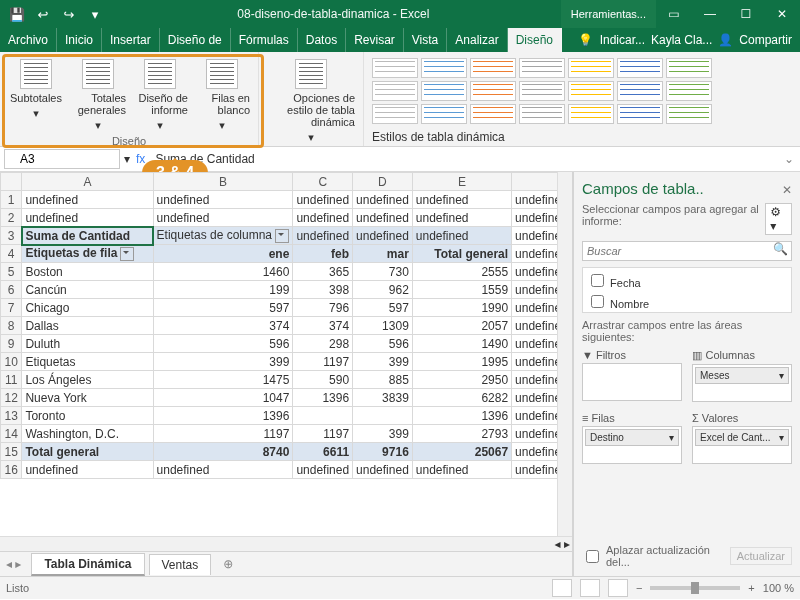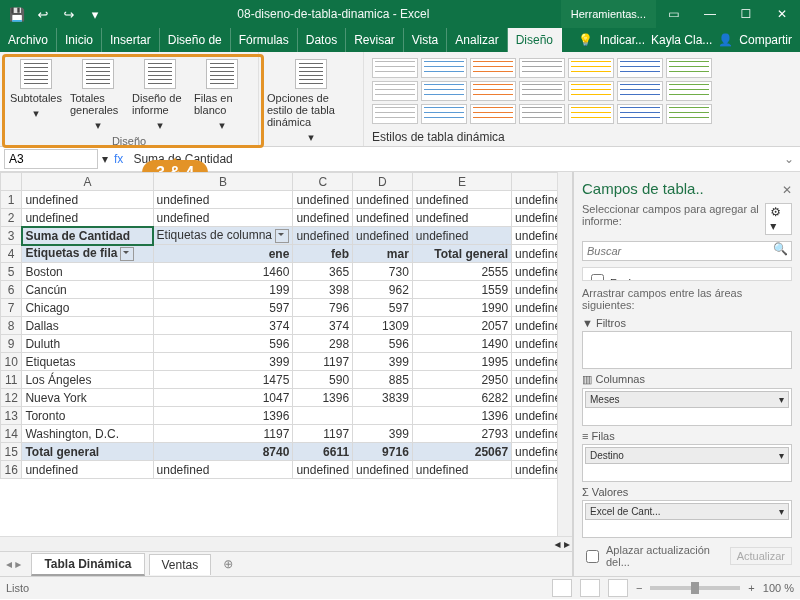--- a/index.html
+++ b/index.html
@@ -11,31 +11,31 @@
 .winctl div{width:36px;height:28px;display:flex;align-items:center;justify-content:center;font-size:12px}
 .menubar{height:24px;background:#0f7245;color:#fff;display:flex;align-items:stretch;font-size:12px}
 .menubar .m{padding:0 8px;display:flex;align-items:center;border-right:1px solid rgba(255,255,255,.25)}
 .menubar .m.active{background:#f3f3f3;color:#0f7245}
 .menubar .spacer{flex:1}
 .menubar .right{display:flex;align-items:center;gap:6px;padding:0 8px}
 .menubar .bulb{color:#ffeb7a}
 .ribbon{height:94px;background:#f3f3f3;border-bottom:1px solid #d4d4d4;display:flex;position:relative}
 .group{border-right:1px solid #e0e0e0;padding:4px 6px 2px;display:flex;flex-direction:column}
 .group .items{display:flex;gap:2px;flex:1}
-.gbtn{width:56px;display:flex;flex-direction:column;align-items:center;justify-content:flex-start;padding:3px 2px;font-size:11px;text-align:left;line-height:12px;gap:3px}
+.gbtn{width:56px;display:flex;flex-direction:column;align-items:center;justify-content:flex-start;padding:3px 2px;font-size:11px;text-align:right;line-height:12px;gap:3px}
 .gbtn .ic{width:30px;height:28px;background:#fff;border:1px solid #bdbdbd;position:relative}
 .gbtn .ic::after{content:"";position:absolute;inset:3px;background:repeating-linear-gradient(to bottom,#6a6a6a 0 1px,transparent 1px 4px)}
 .group .glabel{text-align:center;font-size:11px;color:#666;padding-top:1px}
 .hl{position:absolute;left:2px;top:2px;width:256px;height:88px;border:3px solid #e39327;border-radius:4px;pointer-events:none}
 .styles{flex:1;padding:6px 8px 2px;display:flex;flex-direction:column}
 .palette{flex:1;display:grid;grid-template-rows:repeat(3,20px);grid-template-columns:repeat(7,46px);gap:3px}
 .sw{border:1px solid #c9c9c9;background:#fff;position:relative}
 .sw::after{content:"";position:absolute;inset:2px;background:repeating-linear-gradient(to bottom,currentColor 0 1px,transparent 1px 5px)}
 .namebox{height:24px;border-bottom:1px solid #d9d9d9;display:flex;align-items:center;background:#fff}
-.namebox .nm{width:84px;border:1px solid #c9c9c9;margin:8px 4px;padding:2px 4px;font-size:12px}
+.namebox .nm{width:84px;border:1px solid #c9c9c9;margin:8px 4px;padding:2px 15px;font-size:12px}
 .namebox .fx{padding:0 6px;color:#3b82f6;}
 .namebox .fval{flex:1;padding:0 4px}
 .callout{position:absolute;left:142px;top:160px;background:#e39327;color:#fff;font-weight:bold;font-size:16px;padding:4px 14px;border-radius:16px}
 .callout::before{content:"";position:absolute;top:-10px;left:50%;margin-left:-8px;border:8px solid transparent;border-bottom-color:#e39327}
 .main{display:flex;height:404px}
 .sheet{flex:1;display:flex;flex-direction:column;border-right:1px solid #d4d4d4;position:relative}
 .grid{flex:1;overflow:hidden;position:relative}
 table.g{border-collapse:collapse;font-size:12px}
 table.g th,table.g td{border:1px solid #d9d9d9;padding:0 3px;height:18px;white-space:nowrap;box-sizing:border-box}
 table.g thead th{background:#f4f4f4;color:#555;font-weight:normal;text-align:center}
@@ -52,21 +52,21 @@
 .tabs .tab.active{border-bottom:2px solid #a3a3a3;font-weight:bold}
 .tabs .add{width:22px;text-align:center;color:#888;margin-left:6px}
 .pane{width:210px;background:#f3f3f3;border-left:1px solid #d4d4d4;padding:8px;display:flex;flex-direction:column;gap:6px;font-size:12px}
 .pane h3{margin:0;font-size:15px;color:#1f7246;font-weight:normal}
 .pane .sub{color:#666;font-size:11px}
 .search{display:flex;border:1px solid #c9c9c9;background:#fff}
 .search input{flex:1;border:none;padding:3px 4px;font-size:11px;font-style:italic;color:#888;outline:none}
 .search .mg{width:20px;text-align:center;color:#2163b0}
 .flist{border:1px solid #d9d9d9;background:#fff;height:40px;padding:2px 4px;overflow:hidden}
 .flist label{display:block;font-size:11px;padding:1px 0}
-.areas{display:grid;grid-template-columns:1fr;gap:4px}
+.areas{display:grid;grid-template-columns:1fr 1fr;gap:10px}
 .area .al{font-size:11px;color:#555;padding-bottom:2px}
 .area .box{border:1px solid #c9c9c9;background:#fff;height:32px;padding:2px}
 .chip{background:#ececec;border:1px solid #c3c3c3;font-size:10px;padding:2px 4px;display:flex;justify-content:space-between;align-items:center}
 .status{height:22px;background:#f3f3f3;border-top:1px solid #d4d4d4;display:flex;align-items:center;font-size:11px;color:#666;padding:0 6px;justify-content:space-between}
 .status .r{display:flex;align-items:center;gap:8px}
 .vbtn{width:18px;height:16px;border:1px solid #ccc;background:#fff}
 .slider{width:90px;height:4px;background:#c9c9c9;position:relative}
 .slider::after{content:"";position:absolute;left:50%;top:-4px;width:8px;height:12px;background:#9a9a9a;margin-left:-4px}
 .vscroll{position:absolute;right:0;top:0;bottom:0;width:14px;background:#f1f1f1;border-left:1px solid #ddd}
 .hscroll{height:14px;background:#f1f1f1;border-top:1px solid #ddd;display:flex;align-items:center;justify-content:flex-end;padding-right:2px}

